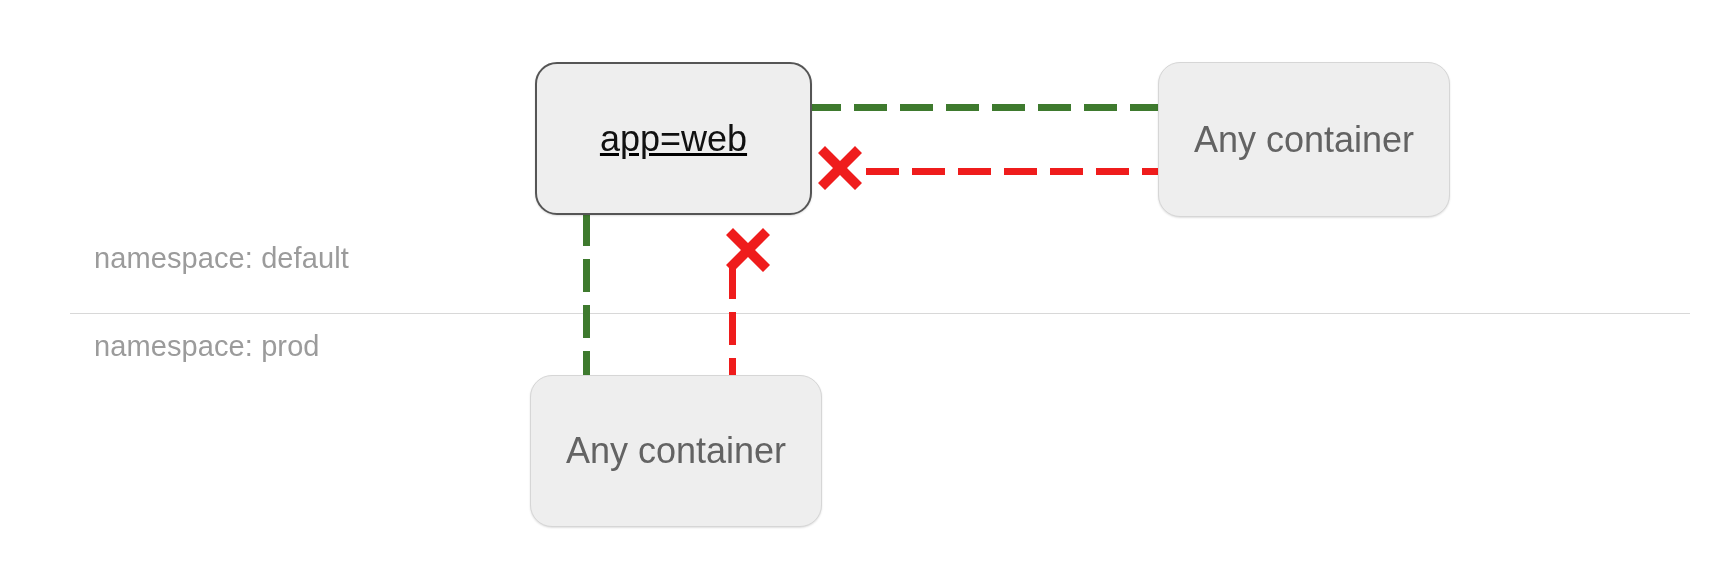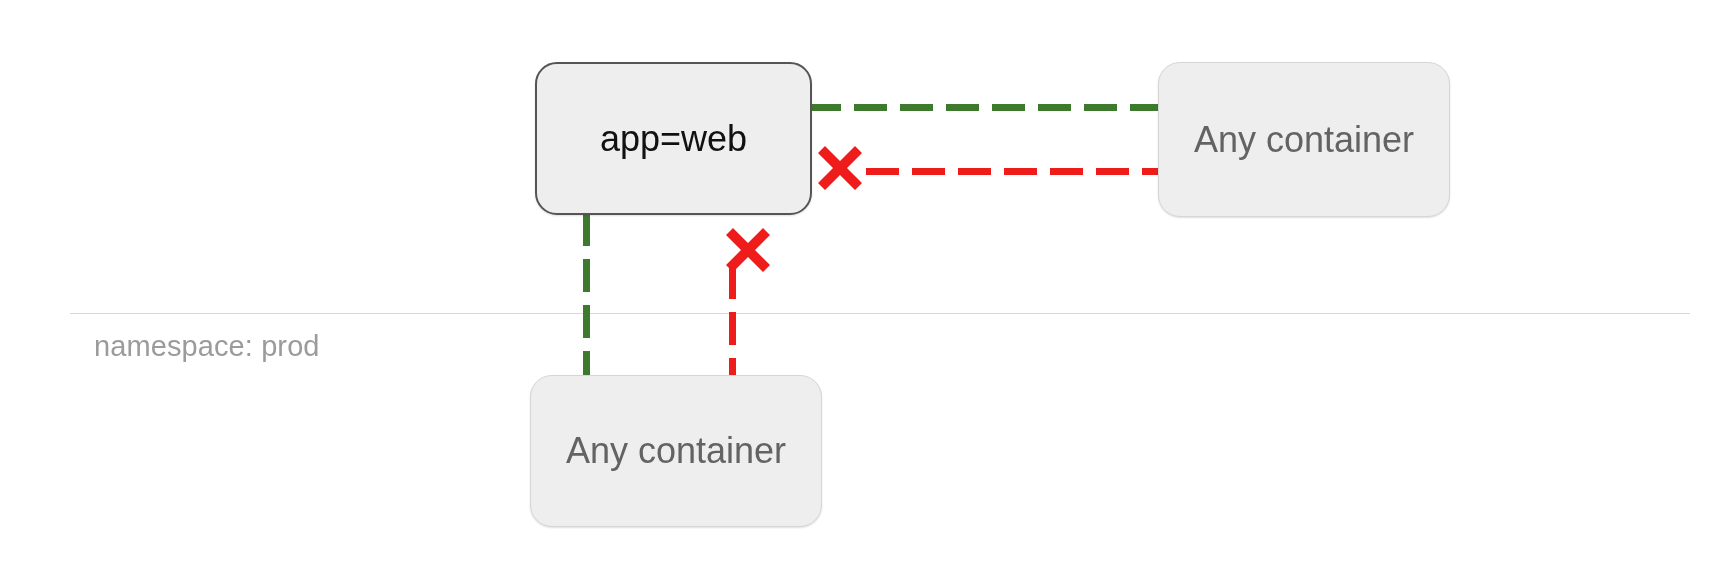--- a/index.html
+++ b/index.html
@@ -46,20 +46,21 @@
     display: flex;
     align-items: center;
     justify-content: center;
     border-radius: 22px;
     background: #eeeeee;
     box-shadow: 0 1px 2px rgba(0,0,0,0.13);
     white-space: nowrap;
   }
   .node.primary {
     border: 2px solid #555555;
+    text-decoration: underline;
   }
   .node.secondary {
     border: 1.5px solid #d6d6d6;
   }
   .node-label {
     font-size: 36px;
     line-height: 1;
   }
   .node.primary .node-label { color: #111111; }
   .node.secondary .node-label { color: #636363; }
@@ -112,20 +113,21 @@
   #deny-marker-right  { left: 814px; top: 142px; }
   #deny-marker-bottom { left: 722px; top: 224px; }
 </style>
 </head>
 <body>
 
 <div id="stage">
 
   <div class="lane-divider"></div>
 
+  <div class="lane-label default">namespace: default</div>
   <div class="lane-label prod">namespace: prod</div>
 
   <div class="edge h green" id="edge-allow-right"></div>
 
   <div class="edge h red" id="edge-deny-right"></div>
 
   <div class="edge v green" id="edge-allow-down"></div>
 
   <div class="edge v red" id="edge-deny-down"></div>
 

